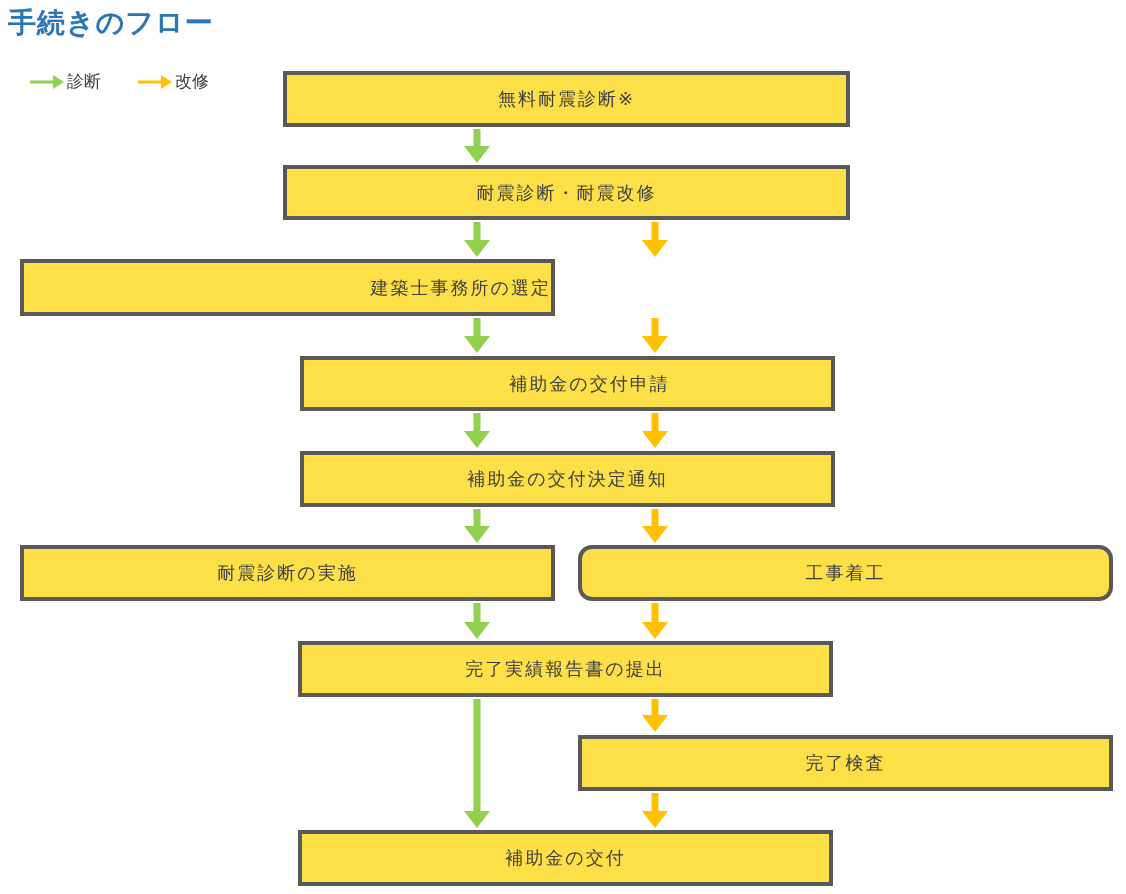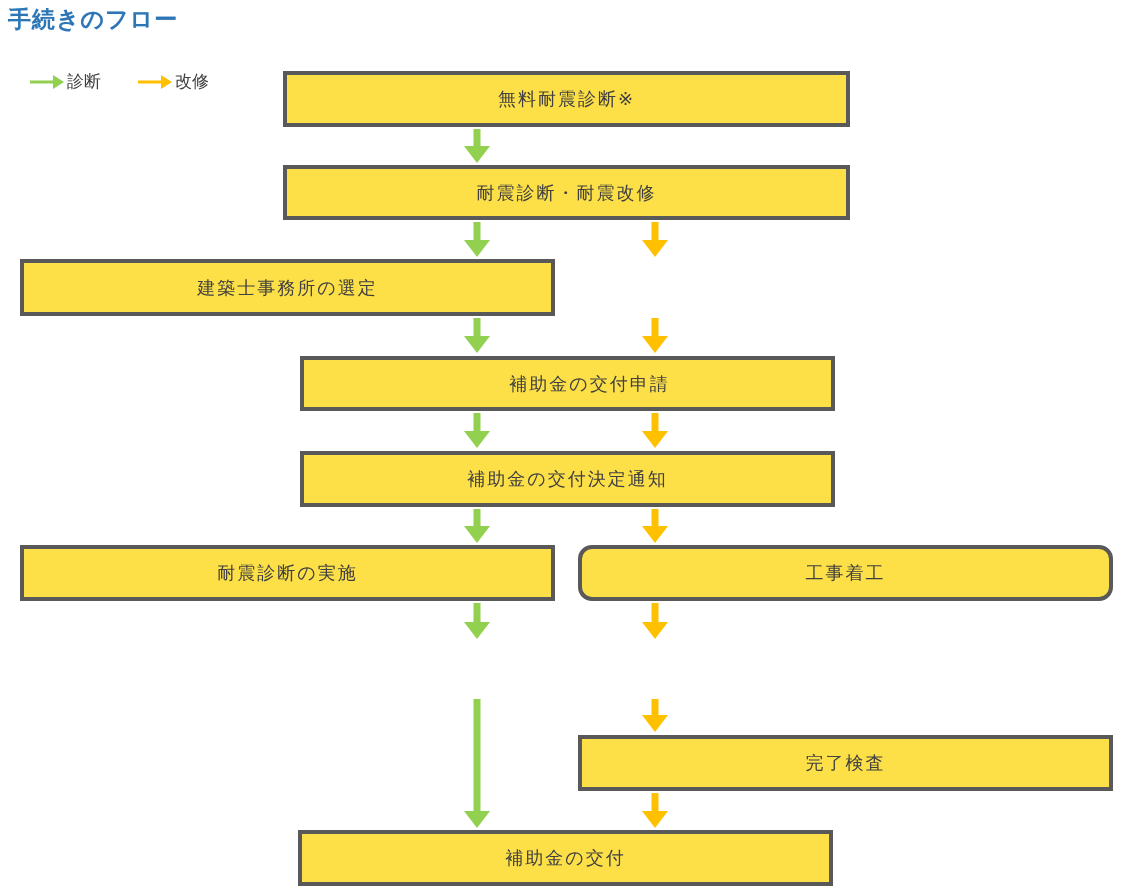--- a/index.html
+++ b/index.html
@@ -8,21 +8,21 @@
     width: 1126px;
     height: 894px;
     background: #ffffff;
     font-family: "DejaVu Sans", "Liberation Sans", sans-serif;
     overflow: hidden;
   }
   .page-title {
     position: absolute;
     left: 8px;
     top: 4px;
-    font-size: 23px;
+    font-size: 28px;
     font-weight: bold;
     color: #2e75b6;
     letter-spacing: 1px;
     text-shadow: 0 0 1px rgba(160,200,230,0.6);
   }
   .legend {
     position: absolute;
     left: 30px;
     top: 70px;
     display: flex;
@@ -44,21 +44,21 @@
     display: flex;
     align-items: center;
     justify-content: center;
     font-size: 18px;
     color: #404040;
     letter-spacing: 2px;
   }
   
   .b-free      { left: 283px; top:  71px; width: 567px; height: 56px; }
   .b-diagren   { left: 283px; top: 165px; width: 567px; height: 55px; }
-  .b-architect { left:  20px; top: 259px; width: 535px; height: 57px; }
+  .b-architect { left:  20px; top: 259px; width: 535px; height: 57px; justify-content: flex-end; }
   .b-postreinf { left: 578px; top: 259px; width: 535px; height: 57px; }
   .b-grantapp  { left: 300px; top: 356px; width: 535px; height: 55px; padding-left: 44px; }
   .b-decision  { left: 300px; top: 451px; width: 535px; height: 56px; }
   .b-diagimpl  { left:  20px; top: 545px; width: 535px; height: 56px; }
   .b-construct { left: 578px; top: 545px; width: 535px; height: 56px; border-radius: 14px; }
   .b-report    { left: 298px; top: 641px; width: 535px; height: 56px; }
   .b-inspect   { left: 578px; top: 735px; width: 535px; height: 56px; }
   .b-subsidy   { left: 298px; top: 830px; width: 535px; height: 56px; text-align: center; }
   .arrow-layer {
     position: absolute;
@@ -103,20 +103,23 @@
       <span>補助金の交付申請</span>
     </div>
   <div class="flow-box b-decision">
       <span>補助金の交付決定通知</span>
     </div>
   <div class="flow-box b-diagimpl">
       <span>耐震診断の実施</span>
     </div>
   <div class="flow-box b-construct">
       <span>工事着工</span>
+    </div>
+  <div class="flow-box b-report">
+      <span>完了実績報告書の提出</span>
     </div>
   <div class="flow-box b-inspect">
       <span>完了検査</span>
     </div>
   <div class="flow-box b-subsidy">
       <span>補助金の交付</span>
     </div>
 
   <svg class="arrow-layer" width="1126" height="894" viewBox="0 0 1126 894">
 

